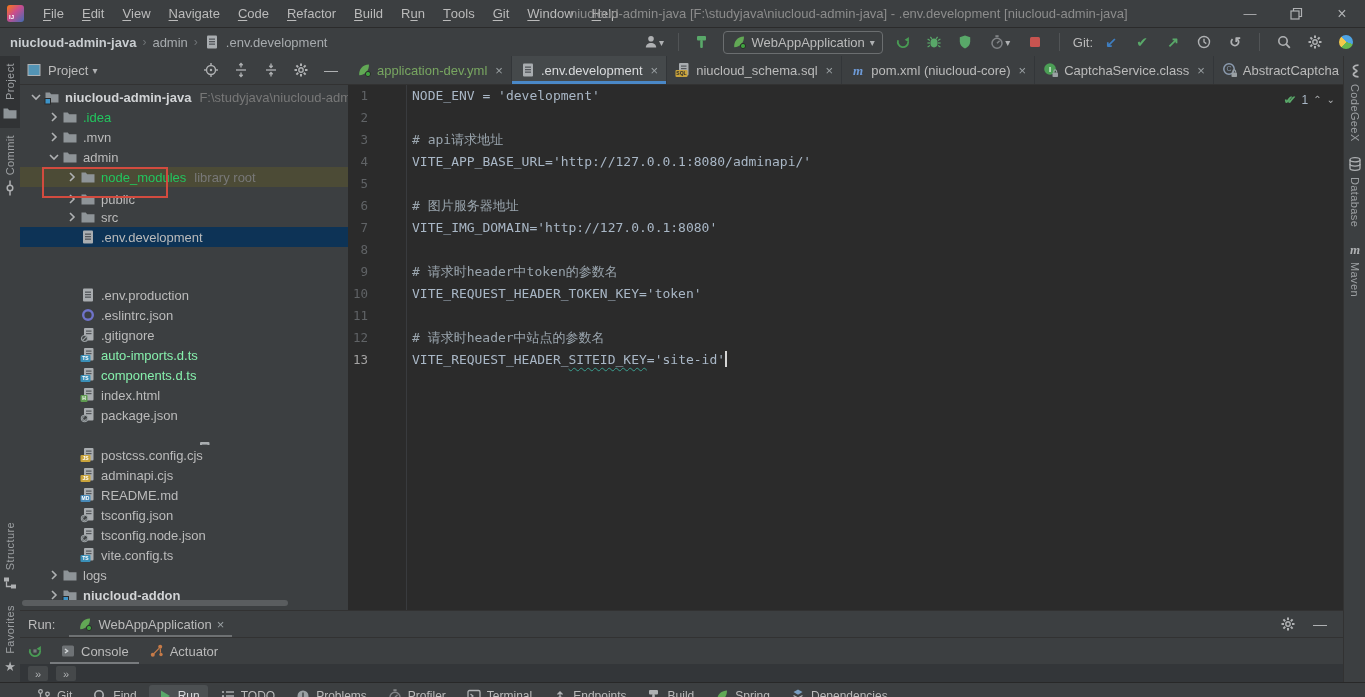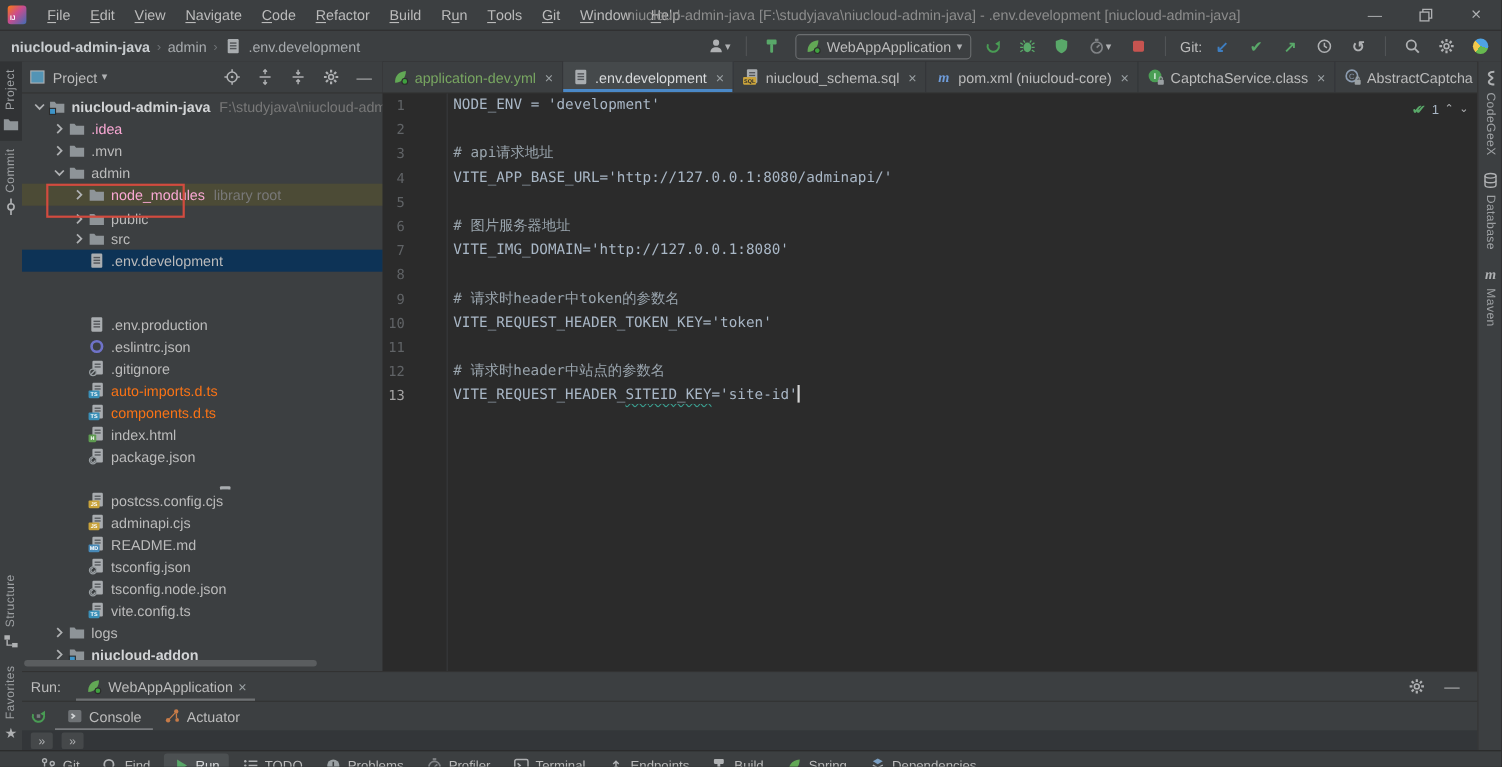--- a/index.html
+++ b/index.html
@@ -59,22 +59,22 @@
   #phead .title{margin:0 4px 0 6px;color:#BBBBBB;}
   #phead-icons{margin-left:auto;display:flex;align-items:center;gap:8px;}
   #ptree{position:absolute;left:0;top:29px;right:0;bottom:0;padding-top:2px;}
   .trow{height:20px;display:flex;align-items:center;white-space:nowrap;overflow:hidden;font-size:13px;color:#BBBBBB;}
   .trow .slot{width:16px;height:16px;flex:none;display:flex;align-items:center;justify-content:center;}
   .trow .ticon{margin-right:5px;}
   .trow .extra{color:#787878;margin-left:8px;}
   .trow.sel{background:#0D3356;}
   .trow.olive{background:#4C4B36;}
   .trow .lbl.bold{font-weight:bold;color:#D2D4D6;}
-  .trow .lbl.ignored{color:#f9a8d4;}
-  .trow .lbl.modified{color:#f97316;}
+  .trow .lbl.ignored{color:#22c55e;}
+  .trow .lbl.modified{color:#86efac;}
   #tree-annotation{border:2px solid #D24B3F;pointer-events:none;}
   #tree-hscroll{height:6px;border-radius:3px;background:#5A5D5F;}
 
   
   #editor{left:348px;top:56px;width:995px;height:554px;background:#2B2B2B;}
   #etabs{height:28px;background:#3C3F41;border-bottom:1px solid #323232;display:flex;align-items:stretch;}
   .etab{display:flex;align-items:center;gap:5px;padding:0 8px;border-right:1px solid #333639;color:#BBBBBB;font-size:13px;white-space:nowrap;justify-content:center;}
   .etab.active{background:#45494B;box-shadow:inset 0 -3px 0 #4A88C7;color:#D8DADC;}
   .etab .close{color:#9AA0A3;font-size:13px;margin-left:3px;}
   .etab .lbl.added{color:#78A661;}

